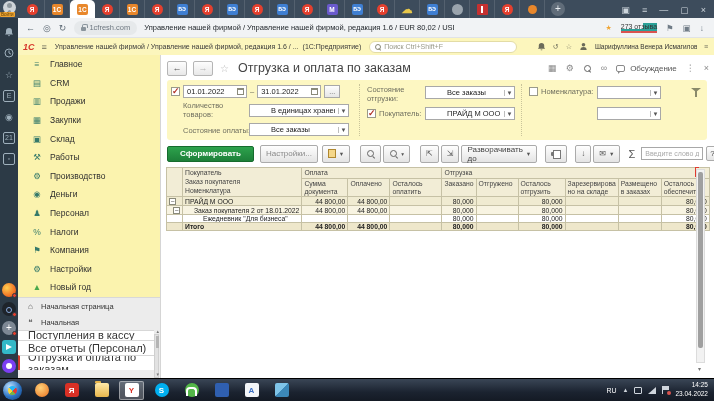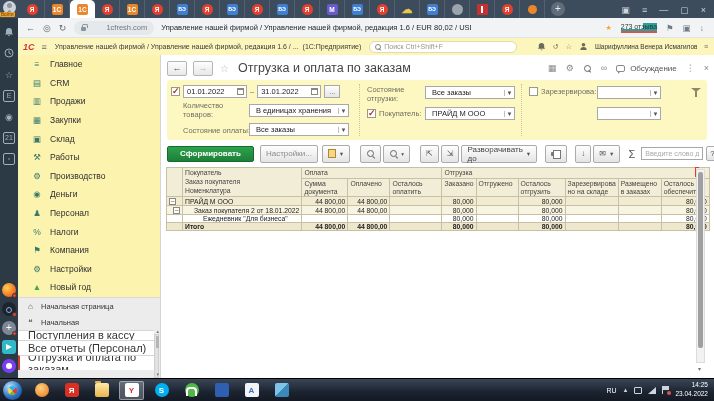--- a/index.html
+++ b/index.html
@@ -44,21 +44,21 @@
   .app-plus { background:#7d8894; color:#fff; font-size:10px; line-height:13px; text-align:center; }
   .app-tg { background:#33b8c8; border-radius:3px; }
   .app-tg:before { content:""; position:absolute; left:4px; top:4px; border-left:6px solid #fff; border-top:3px solid transparent; border-bottom:3px solid transparent; }
   .app-alice { background:#7b3ff2; }
   .app-alice:before { content:""; position:absolute; left:4px; top:4px; width:6px; height:6px; border-radius:50%; background:#fff; }
 
   
   #addressbar { position:absolute; left:18px; top:18px; width:696px; height:20px; background:#f1f3f5; display:flex; align-items:center; font-size:8px; color:#4d5archive962; border-bottom:1px solid #e0e3e6; }
   #addressbar { color:#4d5962; }
   .ab-btn { margin-left:8px; color:#5f6b76; font-size:9px; }
-  .url-pill { display:flex; align-items:center; gap:20px; background:#e6e9eb; border-radius:8px; height:14px; padding:0 7px; margin-left:8px; }
+  .url-pill { display:flex; align-items:center; gap:3px; background:#e6e9eb; border-radius:8px; height:14px; padding:0 7px; margin-left:8px; }
   .lock { width:5px; height:4px; background:#8a949c; border-radius:1px; position:relative; margin-top:2px; }
   .lock:before { content:""; position:absolute; left:0.5px; top:-3px; width:4px; height:3px; border:1px solid #8a949c; border-bottom:none; border-radius:2px 2px 0 0; }
   .url-text { color:#6d7780; font-size:7.5px; }
   .page-title { margin-left:7px; color:#23282d; font-size:7.5px; white-space:nowrap; overflow:hidden; max-width:310px; }
   .ab-right { margin-left:auto; display:flex; align-items:center; gap:9px; padding-right:10px; }
   .reviews { font-size:7px; color:#333; border-bottom:2px solid #d9534f; box-shadow:inset -14px -2px 0 -0px #2aa198; padding-bottom:1px; }
   .rev-star { color:#f0a431; font-size:7px; }
   .ab-ic { color:#707c87; font-size:8.5px; }
 
   
@@ -106,21 +106,21 @@
   .chatic:after { content:""; position:absolute; left:1px; bottom:-3px; border-top:3px solid #8a8a8a; border-right:3px solid transparent; }
 
   
   #filters { position:absolute; left:6px; top:25px; width:540px; height:60px; background:var(--panel_yellow,#fdf7c2); border-radius:3px; font-size:7.5px; color:#6f6f5f; }
   .fabs { position:absolute; display:flex; align-items:center; gap:3px; }
   .cb { width:9px; height:9px; border:1px solid #9a9a8a; background:#fff; position:relative; flex:0 0 auto; }
   .cb.checked:after { content:"✓"; position:absolute; left:0; top:-2px; color:#b03024; font-size:9px; font-weight:bold; }
   .tfield { display:flex; align-items:center; background:#fff; border:1px solid #a8a8a8; height:13px; padding:0 2px 0 3px; color:#222; }
   .tfield .cal { width:7px; height:7px; border:1px solid #8a8a7a; border-top:2.5px solid #8a8a7a; margin-left:4px; }
   .select { display:flex; align-items:center; background:#fff; border:1px solid #a8a8a8; height:13px; color:#222; }
-  .sel-text { flex:1; padding:0 6px; white-space:nowrap; overflow:hidden; }
+  .sel-text { flex:1; padding:0 21px; white-space:nowrap; overflow:hidden; }
   .sel-btn { width:10px; border-left:1px solid #bdbdbd; color:#555; font-size:6px; text-align:center; flex:0 0 auto; }
   .dots-btn { width:16px; height:13px; border:1px solid #a8a8a8; background:linear-gradient(#fdfdfd,#e6e6e6); color:#666; font-size:7px; text-align:center; line-height:11px; }
   .flabel2 { line-height:1.25; }
   .fdivider { position:absolute; top:4px; height:52px; border-left:1px dotted #c9c49a; }
   .funnel { position:absolute; left:524px; top:8px; width:0; height:0; border-left:5px solid transparent; border-right:5px solid transparent; border-top:4px solid #8a8a6a; }
   .funnel:after { content:""; position:absolute; left:-1px; top:-1px; width:2px; height:6px; background:#8a8a6a; }
 
   
   #rtoolbar { position:absolute; left:6px; top:90px; width:464px; height:17px; display:flex; align-items:center; font-size:8px; }
   .btn { height:15px; border:1px solid #ababab; border-radius:2px; background:linear-gradient(#fefefe,#e4e4e4); color:#444; display:flex; align-items:center; padding:8px 5px; gap:3px; }
@@ -483,21 +483,21 @@
       </div>
       <div class="fabs select" style="left:258px; top:27px; width:90px;">
         <span class="sel-text">ПРАЙД М ООО</span>
           <span class="sel-btn">▼</span>
       </div>
 
       <div class="fdivider" style="left:354px;"></div>
 
       <div class="fabs" style="left:362px; top:7px;">
         <span class="cb"></span>
-        <span>Зарезервирова:</span>
+        <span>Номенклатура:</span>
       </div>
       <div class="fabs select" style="left:430px; top:6px; width:64px;">
         <span class="sel-text"></span>
           <span class="sel-btn">▼</span>
       </div>
       <div class="fabs select" style="left:430px; top:27px; width:64px;">
         <span class="sel-text"></span>
           <span class="sel-btn">▼</span>
       </div>
 

